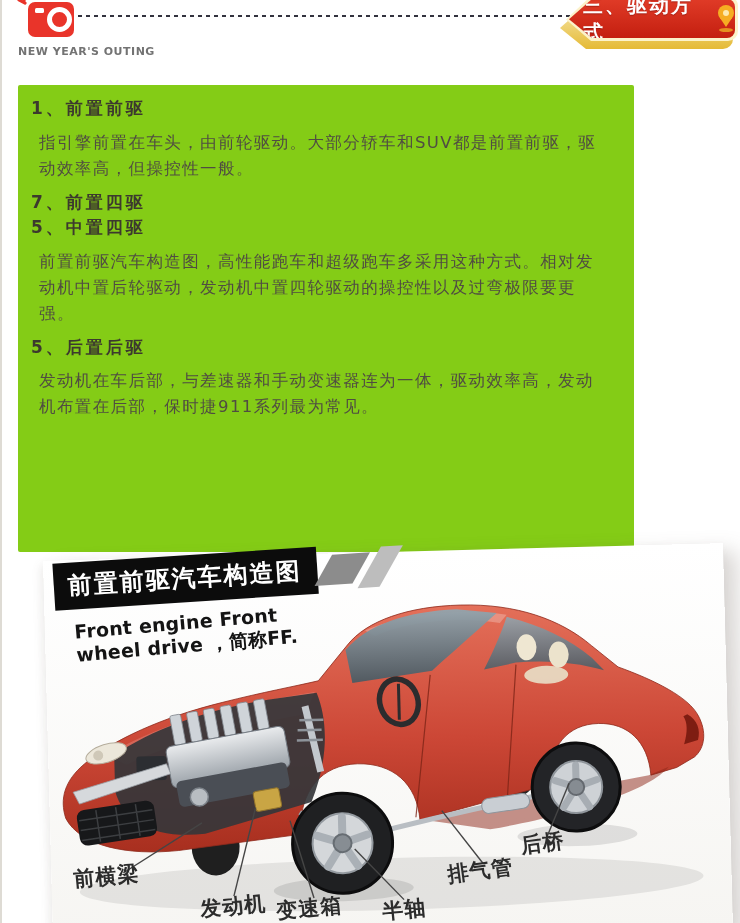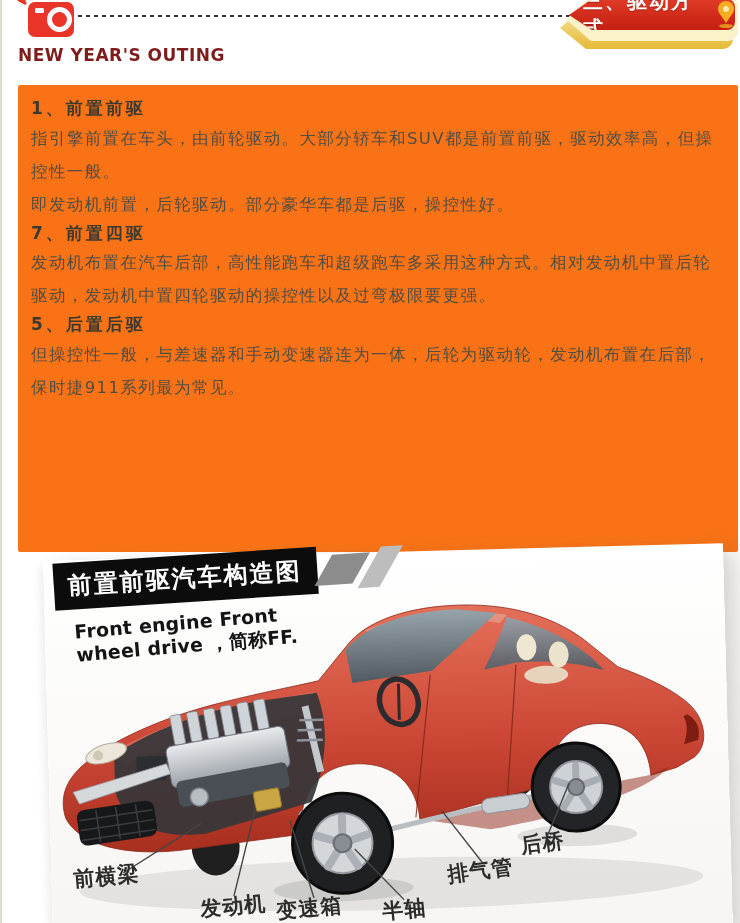--- a/index.html
+++ b/index.html
@@ -19,39 +19,39 @@
 
   .dashes{position:absolute;left:78px;top:15px;width:492px;height:2px;
     background-image:repeating-linear-gradient(90deg,#32323e 0 4px,transparent 4px 8px);}
 
   .ribbon{position:absolute;right:2px;top:-9px;width:172px;height:60px;}
   .ribbon .gold{position:absolute;left:-6px;right:5px;top:14px;bottom:2px;border-radius:10px;
     background:linear-gradient(#f7e8ae,#e5ba36);
     clip-path:polygon(0 52%,26px 0,100% 0,100% 100%,26px 100%);}
   .ribbon .cream{position:absolute;left:0;right:0;top:5px;height:45px;border-radius:10px;background:#fcf2ca;
     clip-path:polygon(0 52%,25px 0,100% 0,100% 100%,25px 100%);}
-  .ribbon .red{position:absolute;left:3px;right:3px;top:8px;height:31px;border-radius:8px;
+  .ribbon .red{position:absolute;left:3px;right:3px;top:8px;height:39px;border-radius:8px;
     background:linear-gradient(#e03b27,#c41f10);
     clip-path:polygon(0 52%,23px 0,100% 0,100% 100%,23px 100%);
     display:flex;align-items:center;justify-content:center;gap:9px;padding-left:14px;}
   .ribbon .label{color:#fff;font-weight:bold;font-size:20px;letter-spacing:2px;text-shadow:0 1px 1px rgba(90,0,0,.4);}
   .pin{position:relative;width:18px;height:27px;flex:0 0 auto;}
   .pin .head{position:absolute;left:1px;top:0;width:16px;height:16px;border-radius:50%;background:#f6ad22;}
   .pin .hole{position:absolute;left:6px;top:5px;width:6px;height:6px;border-radius:50%;background:#fdeaae;}
   .pin .tail{position:absolute;left:3px;top:13px;width:0;height:0;border-left:6px solid transparent;border-right:6px solid transparent;border-top:9px solid #f6ad22;}
   .pin .base{position:absolute;left:2px;top:23px;width:14px;height:4px;border-radius:50%;background:rgba(235,170,35,.8);}
 
-  .subtitle{position:absolute;left:18px;top:45px;font-size:17px;font-weight:bold;color:#7f1d1d;letter-spacing:.5px;}
+  .subtitle{position:absolute;left:18px;top:45px;font-size:11px;font-weight:bold;color:#737373;letter-spacing:.5px;}
 
   
-  .card{position:absolute;left:18px;top:85px;width:720px;height:467px;background:#f97316;border-radius:2px;
+  .card{position:absolute;left:18px;top:85px;width:616px;height:467px;background:#84cc16;border-radius:2px;
     padding:0;box-sizing:border-box;}
   .card-inner{padding:11px 16px 0 13px;}
   .sec-h{margin:0;font-size:17px;line-height:25.6px;font-weight:bold;color:#3c392e;letter-spacing:3px;}
-  .sec-p{margin:0;font-size:16.5px;line-height:33px;font-weight:normal;color:#504d42;letter-spacing:1.4px;}
+  .sec-p{margin:8px;font-size:16.5px;line-height:26px;font-weight:normal;color:#504d42;letter-spacing:1.4px;}
 
   
   .photo{position:absolute;left:48px;top:552px;width:680px;height:385px;
     background:linear-gradient(#ffffff,#f6f5f2);
     transform:rotate(-1.5deg);
     box-shadow:14px 8px 20px rgba(110,100,90,.25), -3px 4px 10px rgba(110,100,90,.10);}
   .photo svg{position:absolute;left:0;top:0;}
 
   .banner{position:absolute;left:10px;top:-2px;transform:rotate(-2.2deg);white-space:nowrap;}
   .banner .black{display:inline-block;background:#0c0c0c;color:#fff;font-size:24px;font-weight:bold;
@@ -97,25 +97,25 @@
     </span>
   </div>
 </div>
 
 <div class="subtitle">NEW YEAR'S OUTING</div>
 
 <div class="card">
   <div class="card-inner">
     <h3 class="sec-h">1、前置前驱</h3>
     <p class="sec-p">指引擎前置在车头，由前轮驱动。大部分轿车和SUV都是前置前驱，驱动效率高，但操控性一般。</p>
-    <p class="sec-p">即发动机前置，后轮驱动。部分豪华车都是后驱，操控性好。</p>
     <h3 class="sec-h">7、前置四驱</h3>
-    <p class="sec-p">发动机布置在汽车后部，高性能跑车和超级跑车多采用这种方式。相对发动机中置后轮驱动，发动机中置四轮驱动的操控性以及过弯极限要更强。</p>
+    <h3 class="sec-h">5、中置四驱</h3>
+    <p class="sec-p">前置前驱汽车构造图，高性能跑车和超级跑车多采用这种方式。相对发动机中置后轮驱动，发动机中置四轮驱动的操控性以及过弯极限要更强。</p>
     <h3 class="sec-h">5、后置后驱</h3>
-    <p class="sec-p">但操控性一般，与差速器和手动变速器连为一体，后轮为驱动轮，发动机布置在后部，保时捷911系列最为常见。</p>
+    <p class="sec-p">发动机在车后部，与差速器和手动变速器连为一体，驱动效率高，发动机布置在后部，保时捷911系列最为常见。</p>
   </div>
 </div>
 
 <div class="photo">
 
   <svg width="680" height="385" viewBox="0 0 680 385">
     <defs>
       <linearGradient id="gBody" x1="0" y1="0" x2="0" y2="1">
         <stop offset="0" stop-color="#e4705a"></stop>
           <stop offset="0.55" stop-color="#cc4736"></stop>

